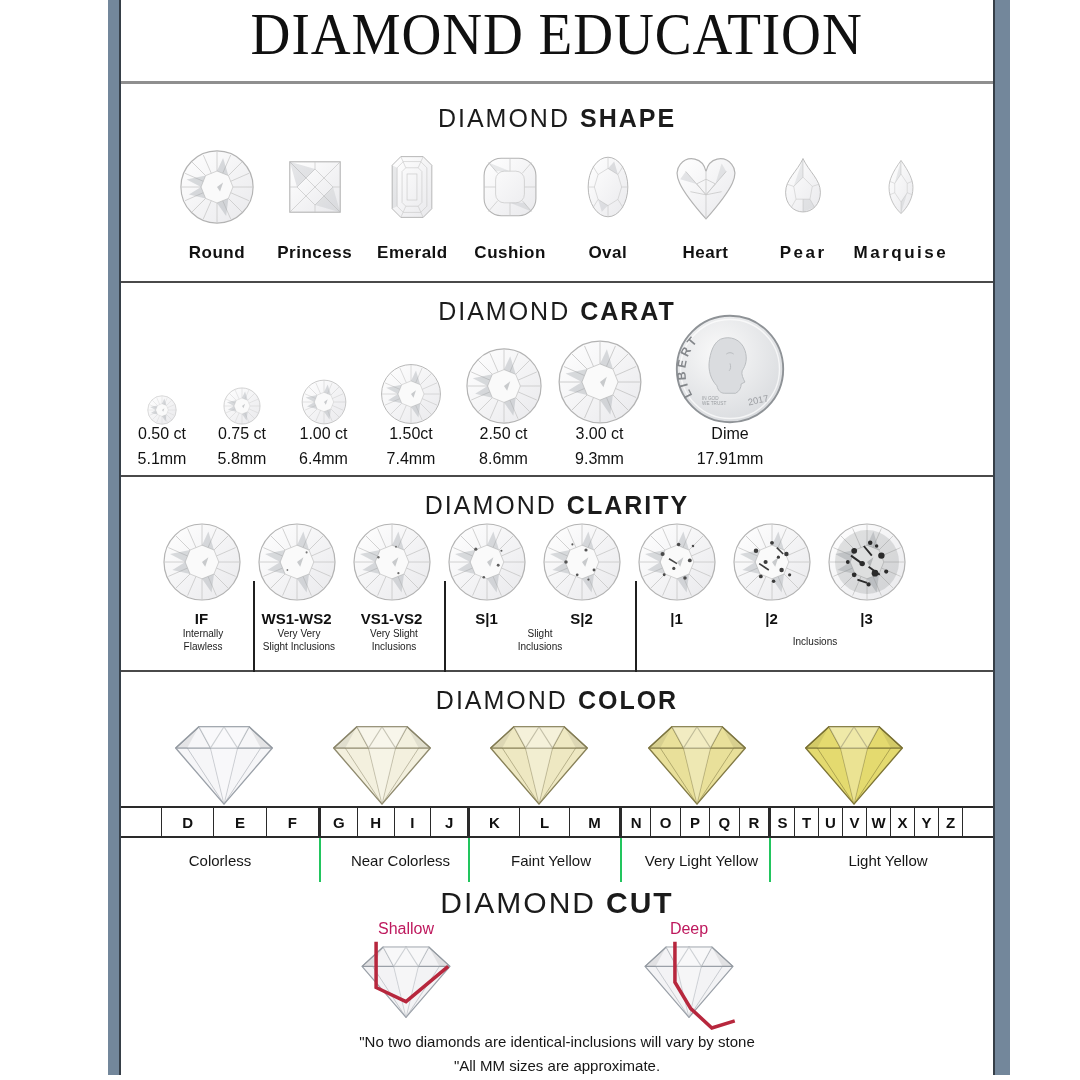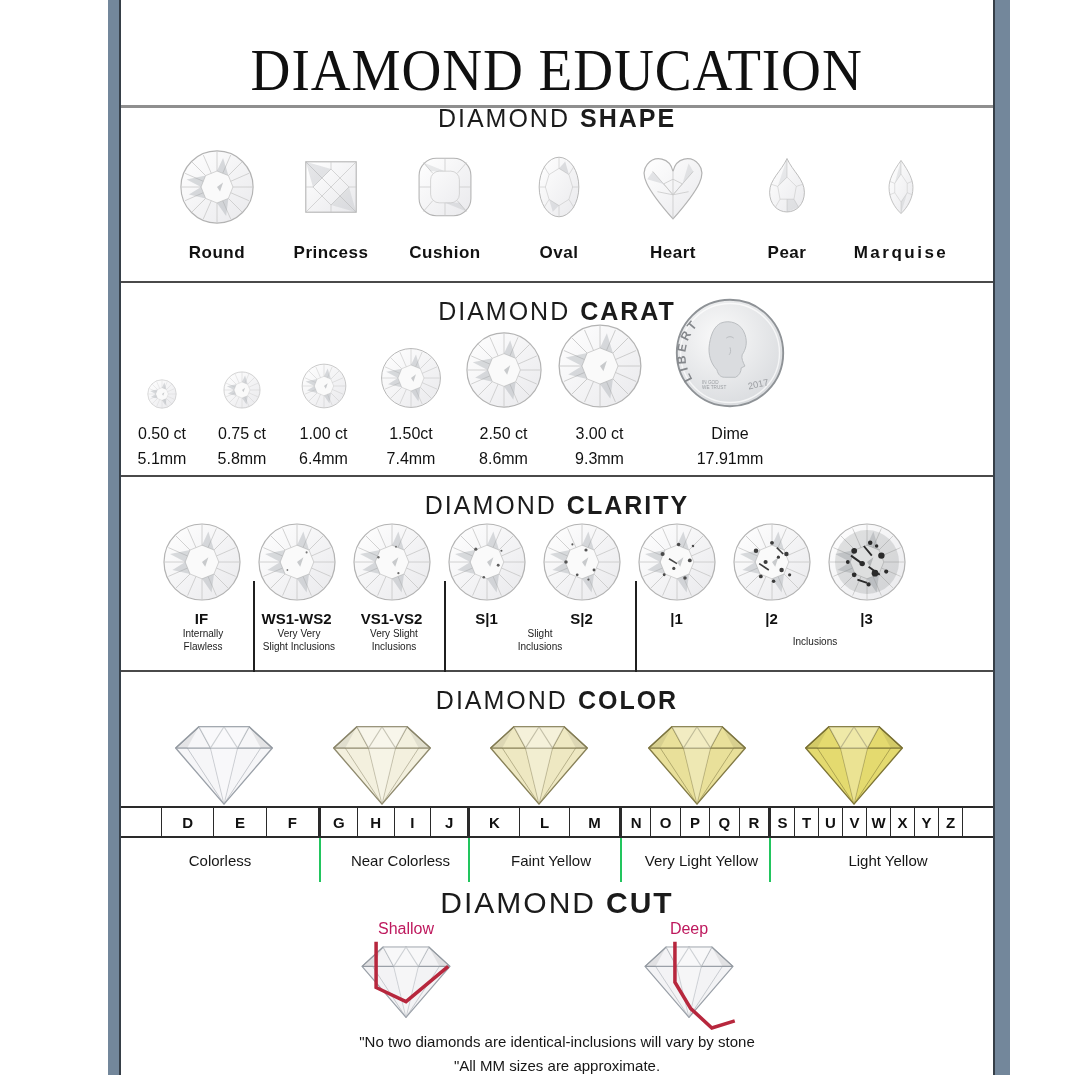--- a/index.html
+++ b/index.html
@@ -4,21 +4,21 @@
 <style>
   html,body{margin:0;padding:0;background:#ffffff;}
   .page{position:relative;width:1080px;height:1080px;background:#fff;overflow:hidden;
         font-family:"Liberation Sans",sans-serif;color:#111;}
   
   .bar{position:absolute;top:0;height:1075px;background:#73879B;}
   #bar-left{left:108px;width:11px;border-right:2px solid #363F48;}
   #bar-right{left:993px;width:15px;border-left:2px solid #363F48;}
   .content{position:absolute;left:121px;top:0;width:872px;height:1080px;}
   .sec{position:absolute;left:0;width:872px;box-sizing:border-box;}
-  #sec-title{top:0;height:108px;display:flex;align-items:flex-end;justify-content:center;
+  #sec-title{top:0;height:84px;display:flex;align-items:flex-start;justify-content:center;
              border-bottom:3px solid #8F8F8F;}
   .page-title{font-family:"Liberation Serif",serif;font-size:60px;font-weight:400;
               letter-spacing:1px;color:#101010;transform:scaleX(.92);white-space:nowrap;}
   #sec-shape{top:90px;height:193px;border-bottom:2px solid #4A4A4A;}
   #sec-carat{top:283px;height:194px;border-bottom:2px solid #4A4A4A;}
   #sec-clarity{top:477px;height:195px;border-bottom:2px solid #4A4A4A;}
   #sec-color{top:672px;height:208px;}
   #sec-cut{top:880px;height:150px;}
   #sec-footer{top:1030px;height:50px;text-align:center;}
   .sec-heading{display:flex;justify-content:center;align-items:baseline;gap:10px;
@@ -29,21 +29,21 @@
   .shape-row{display:flex;justify-content:space-between;padding:6px 44px 0 48px;}
   .shape-item{display:flex;flex-direction:column;align-items:center;width:96px;}
   .shape-gem{height:96px;display:flex;align-items:center;justify-content:center;}
   .shape-label{margin-top:8px;font-size:17px;font-weight:700;letter-spacing:.5px;}
   .shape-item:nth-child(7) .shape-label,.shape-item:nth-child(8) .shape-label{letter-spacing:2.5px;}
   
   .carat-row{display:flex;align-items:flex-end;margin-top:2px;height:140px;}
   .carat-col{display:flex;flex-direction:column;align-items:center;justify-content:flex-end;}
   .cw1{width:82px}.cw2{width:78px}.cw3{width:85px}.cw4{width:87px}.cw5{width:90px}
   .cw6{width:94px}.cw7{width:95px}.cw8{width:97px}.cw9{width:164px}
-  .carat-ct{margin-top:16px;font-size:16px;}
+  .carat-ct{font-size:16px;}
   .carat-mm{margin-top:7px;font-size:16px;}
   
   .clar-row{display:flex;padding-left:33px;margin-top:2px;}
   .clar-col{width:95px;display:flex;justify-content:center;}
   .clar-labels{display:flex;padding-left:33px;margin-top:8px;}
   .clar-labels .clar-col{font-weight:700;font-size:15px;}
   .clar-desc{position:absolute;top:150px;font-size:10px;line-height:1.32;text-align:center;color:#1b1b1b;}
   #cd1{left:27px;width:110px;} #cd2{left:117px;width:122px;} #cd3{left:217px;width:112px;}
   #cd4{left:358px;width:122px;} #cd5{left:594px;width:200px;top:158px;}
   .clar-div{position:absolute;width:2px;background:#1f1f1f;top:104px;height:91px;}
@@ -172,20 +172,38 @@
                   <line x1="15" y1="50" x2="25" y2="50"></line>
               </g>
               <polygon points="15,15 50,25 25,50" fill="#9aa0a6" opacity="0.25"></polygon>
               <polygon points="85,85 50,75 75,50" fill="#9aa0a6" opacity="0.2"></polygon>
             </svg>
           </div>
           <div class="shape-label">Princess</div>
         </div>
         <div class="shape-item">
           <div class="shape-gem">
+            <svg viewBox="0 0 100 110" width="62" height="80">
+              <path d="M32,6 L68,6 L82,20 L82,90 L68,104 L32,104 L18,90 L18,20 Z" fill="url(#gGem)" stroke="#b3b3b3" stroke-width="1.5"></path>
+              <g class="g-ln">
+                <path d="M36,14 L64,14 L74,24 L74,86 L64,96 L36,96 L26,86 L26,24 Z"></path>
+                <path d="M40,24 L60,24 L66,30 L66,80 L60,86 L40,86 L34,80 L34,30 Z"></path>
+                <rect x="42" y="34" width="16" height="42"></rect>
+                <line x1="32" y1="6" x2="40" y2="24"></line>
+                  <line x1="68" y1="6" x2="60" y2="24"></line>
+                <line x1="32" y1="104" x2="40" y2="86"></line>
+                  <line x1="68" y1="104" x2="60" y2="86"></line>
+              </g>
+              <polygon points="18,20 26,24 26,86 18,90" fill="#9aa0a6" opacity="0.2"></polygon>
+            </svg>
+          </div>
+          <div class="shape-label">Emerald</div>
+        </div>
+        <div class="shape-item">
+          <div class="shape-gem">
             <svg viewBox="0 0 100 100" width="72" height="78">
               <rect x="14" y="10" width="72" height="80" rx="24" fill="url(#gGem)" stroke="#b3b3b3" stroke-width="1.5"></rect>
               <g class="g-ln">
                 <rect x="30" y="28" width="40" height="44" rx="12"></rect>
                 <line x1="20" y1="16" x2="33" y2="31"></line>
                   <line x1="80" y1="16" x2="67" y2="31"></line>
                 <line x1="20" y1="84" x2="33" y2="69"></line>
                   <line x1="80" y1="84" x2="67" y2="69"></line>
                 <line x1="50" y1="10" x2="50" y2="28"></line>
                   <line x1="50" y1="72" x2="50" y2="90"></line>

